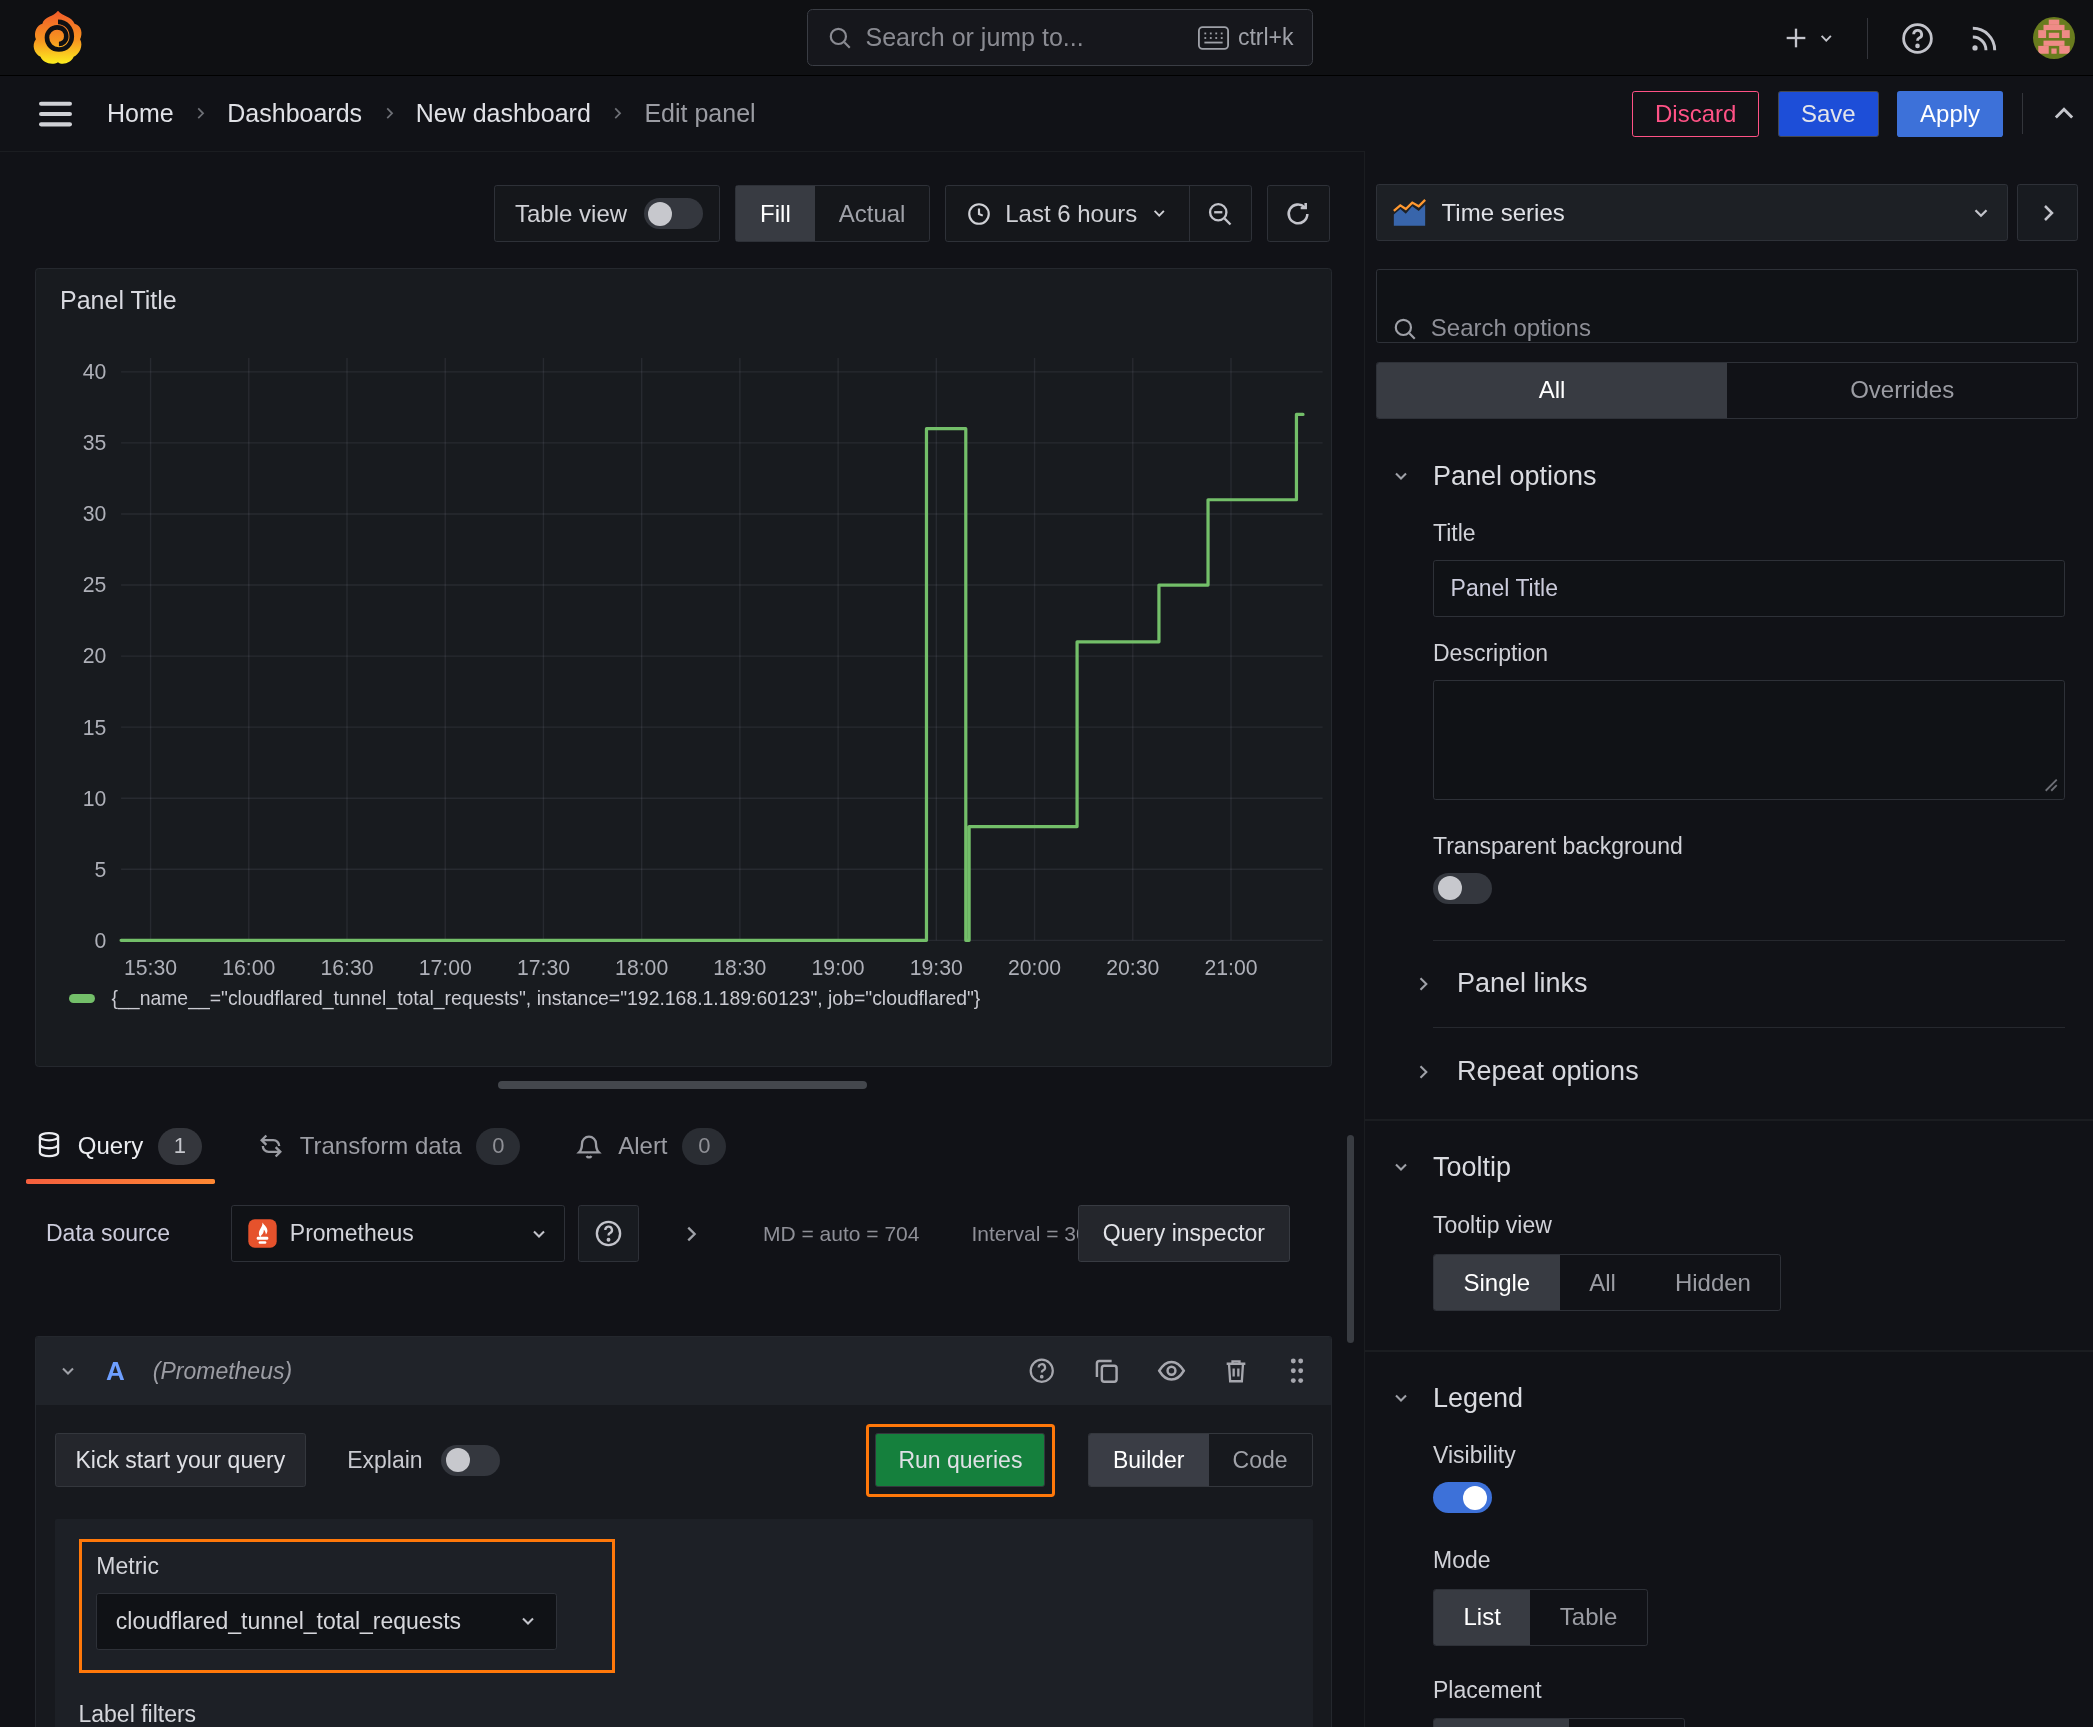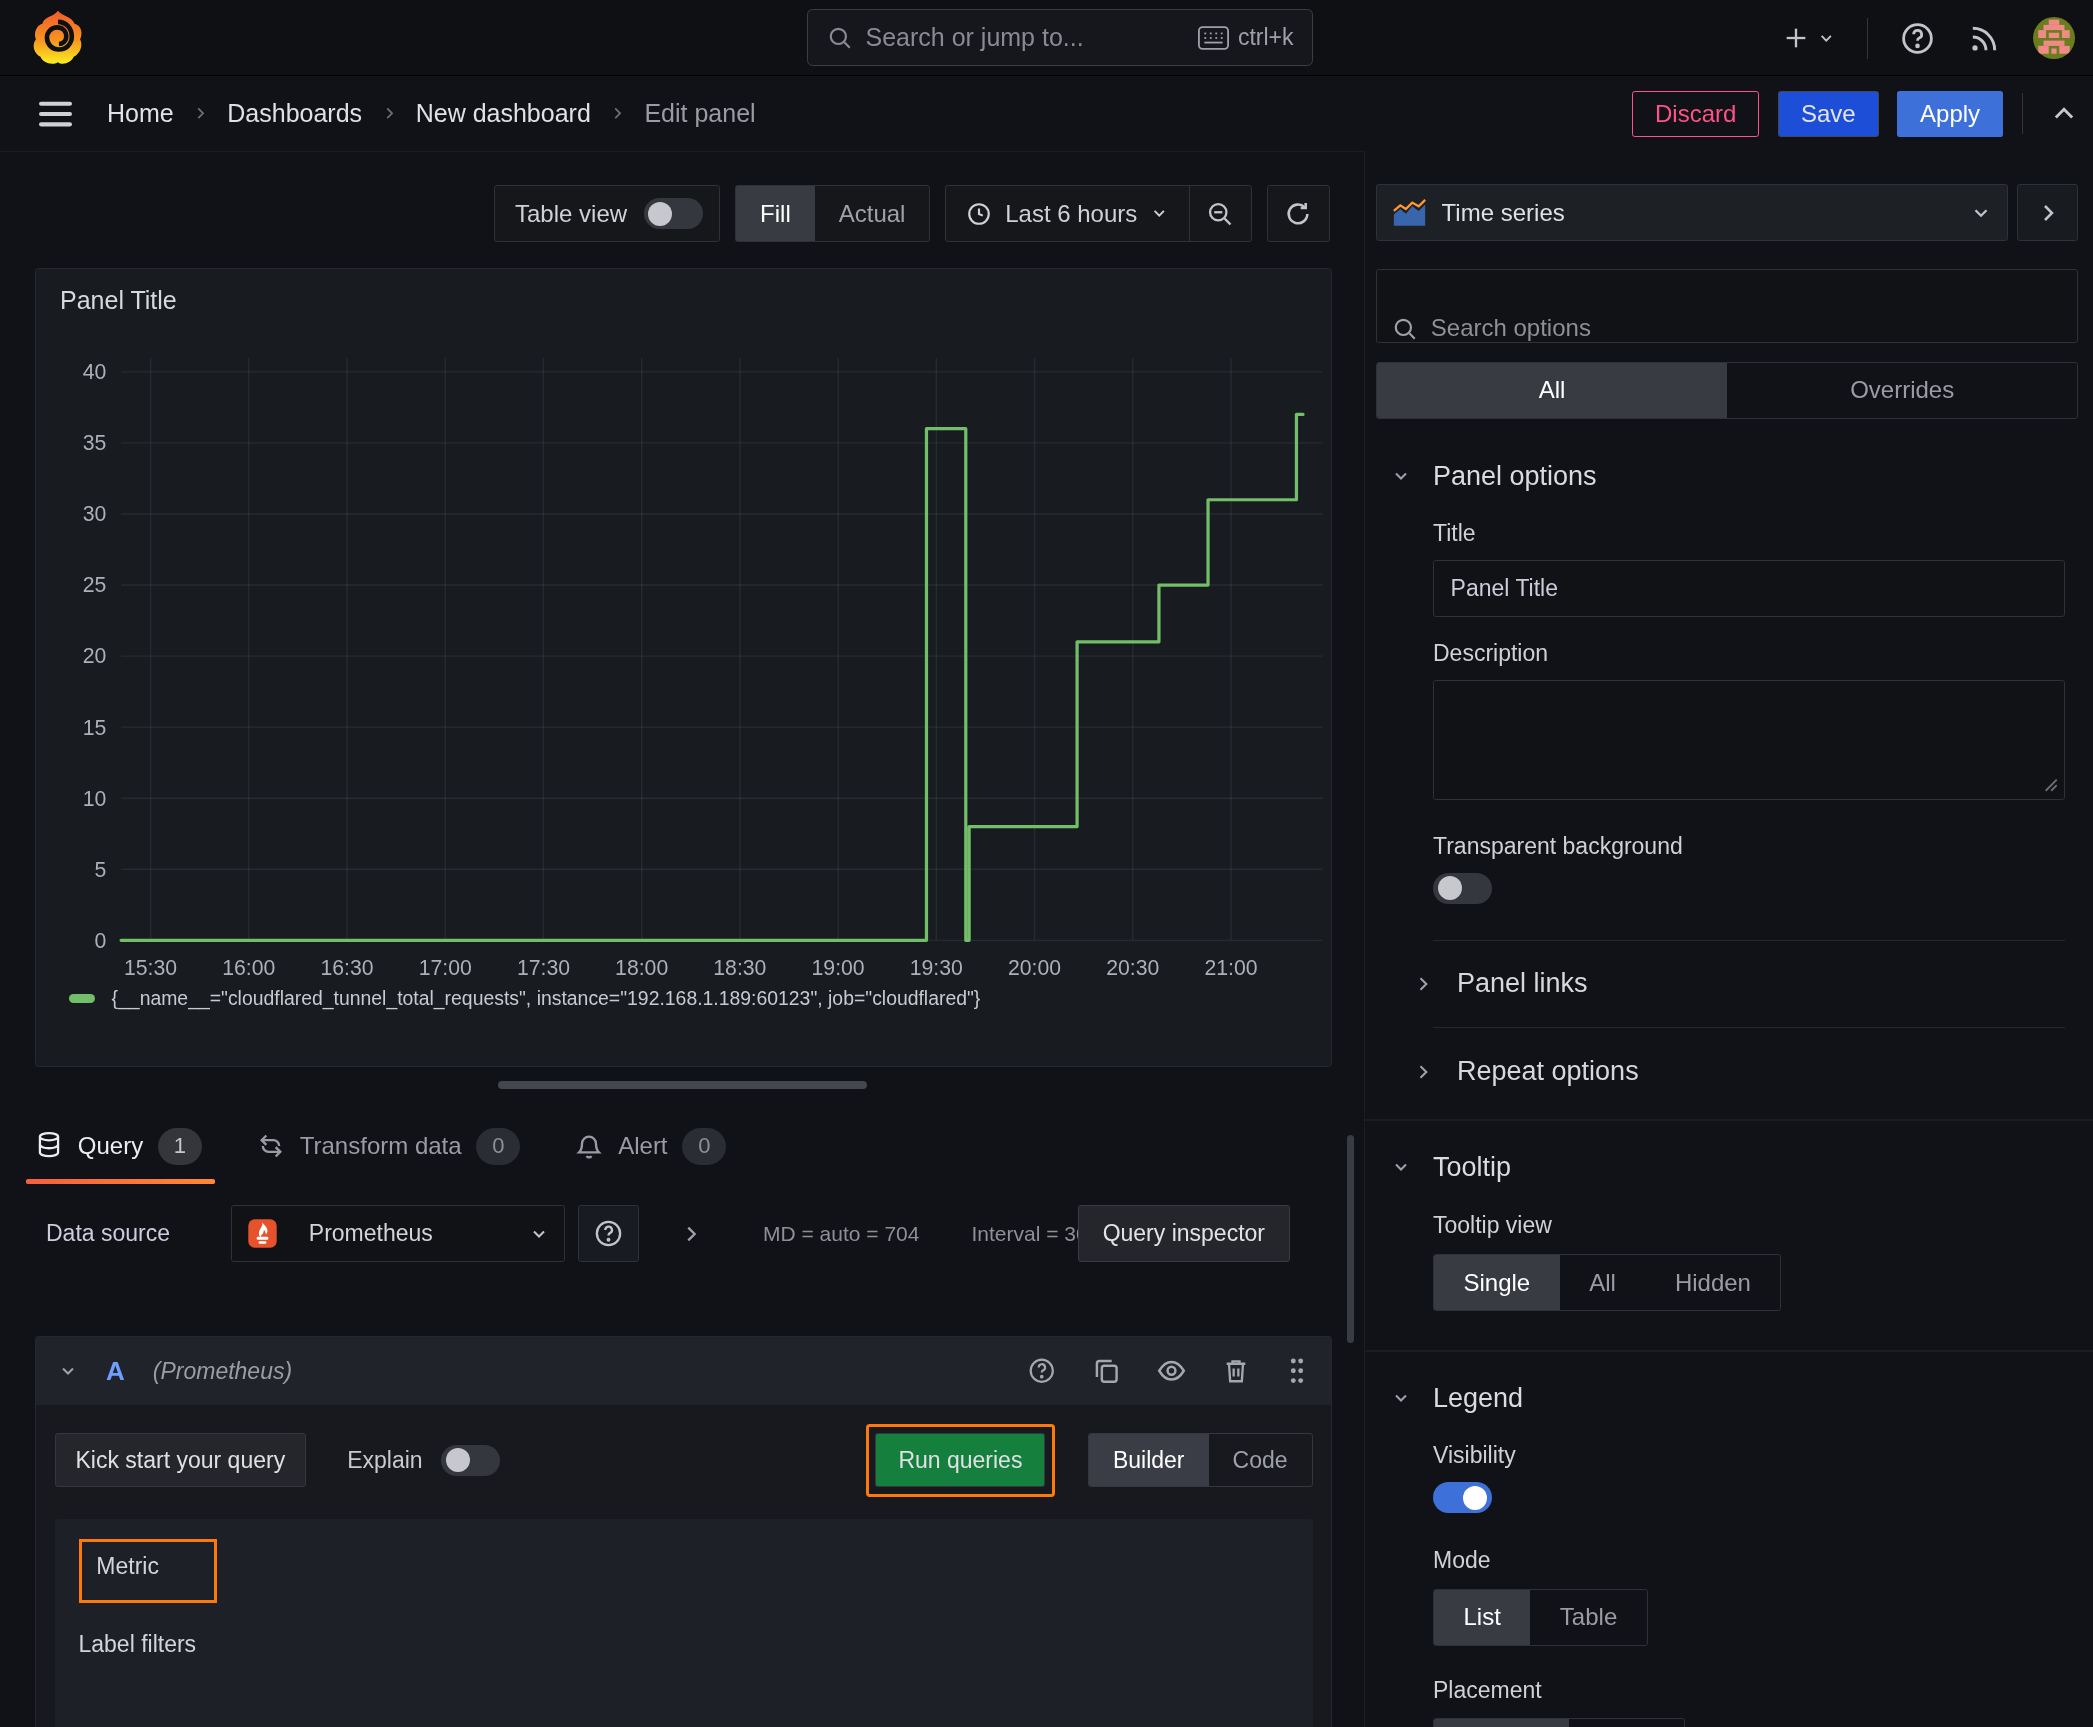--- a/index.html
+++ b/index.html
@@ -69,21 +69,21 @@
   .qtabs{position:absolute;left:35px;top:1108px;height:76px;display:flex;align-items:center;gap:55px}
   .qtab{position:relative;height:76px;display:flex;align-items:center;gap:14.8px;font-size:24px;color:#9b9ca3;cursor:pointer}
   .qtab.active{color:#ecedf1}
   .qtab .underline{position:absolute;left:-9.2px;right:-13px;bottom:0;height:5.5px;border-radius:1.8px;background:linear-gradient(90deg,#f55f3e,#ff8833)}
   .badge{height:37px;min-width:44px;padding:0 13px;border-radius:18.5px;background:#34363c;color:#c6c7cd;font-size:22px;display:flex;align-items:center;justify-content:center}
   .qtab:not(.active) .badge{background:#2a2d33;color:#8f9096}
 
   
   .ds-row{position:absolute;left:35px;top:1205px;width:1297px;height:57px;display:flex;align-items:center}
   .ds-label{font-size:23px;color:#ccccdc;margin-left:11px}
-  .ds-picker{margin-left:61px;width:334px;height:57px;background:var(--input-bg);border:0.9px solid var(--border);border-radius:2.8px;display:flex;align-items:center;padding:0 14.8px;gap:31px}
+  .ds-picker{margin-left:61px;width:334px;height:57px;background:var(--input-bg);border:0.9px solid var(--border);border-radius:2.8px;display:flex;align-items:center;padding:0 14.8px;gap:12px}
   .ds-picker .name{font-size:23px;color:#d3d4da;flex:1}
   .ds-help{margin-left:13px;width:61px;height:57px;border:0.9px solid var(--border);background:#181b20;border-radius:2.8px;display:flex;align-items:center;justify-content:center;color:#c3c4cb}
   .ds-expand{margin-left:41px;color:#9fa1a8}
   .ds-stats{margin-left:61px;font-size:21px;color:#8e8f97;display:flex;gap:52px;white-space:nowrap}
   .qi-btn{position:absolute;right:42px;top:0;height:57px;padding:0 24px;background:#24262c;border:0.9px solid #383b42;border-radius:2.8px;font-size:23px;color:#e2e3e8;display:flex;align-items:center}
 
   
   .query-card{position:absolute;left:35px;top:1336px;width:1297px;height:397px;background:#17191e;border:0.9px solid #24272d;border-radius:2.8px;overflow:hidden}
   .q-header{height:68px;background:#202329;display:flex;align-items:center;padding:0 22px;gap:28px}
   .q-ref{font-size:26px;font-weight:bold;color:#6e9fff}
@@ -459,20 +459,26 @@
         <button class="run-btn">Run queries</button>
       </span>
       <span class="bc-group">
         <span class="bc-item sel">Builder</span>
         <span class="bc-item">Code</span>
       </span>
     </div>
     <div class="builder-body">
       <div class="metric-hl">
         <div class="field-label">Metric</div>
+        <div class="metric-select">
+          <span class="val">cloudflared_tunnel_total_requests</span>
+          <svg width="20" height="20" viewBox="0 0 24 24" fill="none" stroke="#c3c4cb" stroke-width="2.5">
+              <polyline points="6,9 12,15 18,9"></polyline>
+            </svg>
+        </div>
       </div>
       <div class="lf-label">Label filters</div>
       
     </div>
   </div>
 
   <div class="opt-pane">
     <div class="viz-row">
       <div class="viz-picker">
         <svg width="35" height="29.5" viewBox="0 0 38 32">

